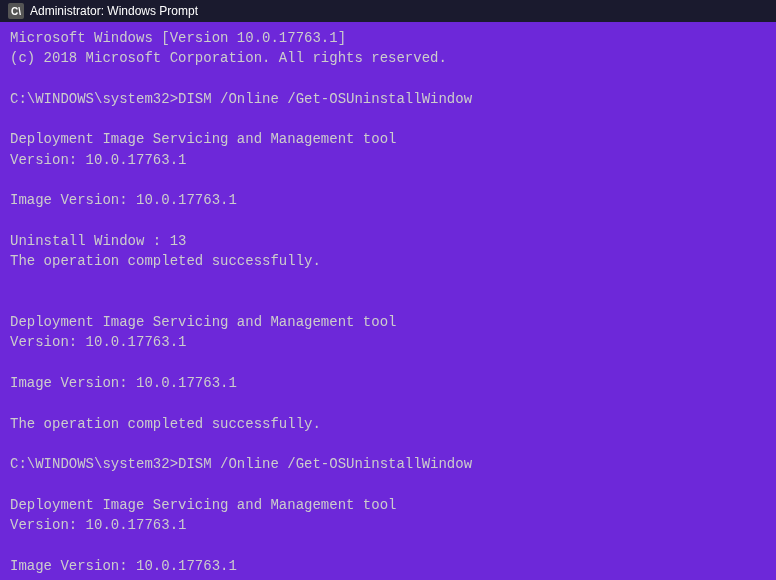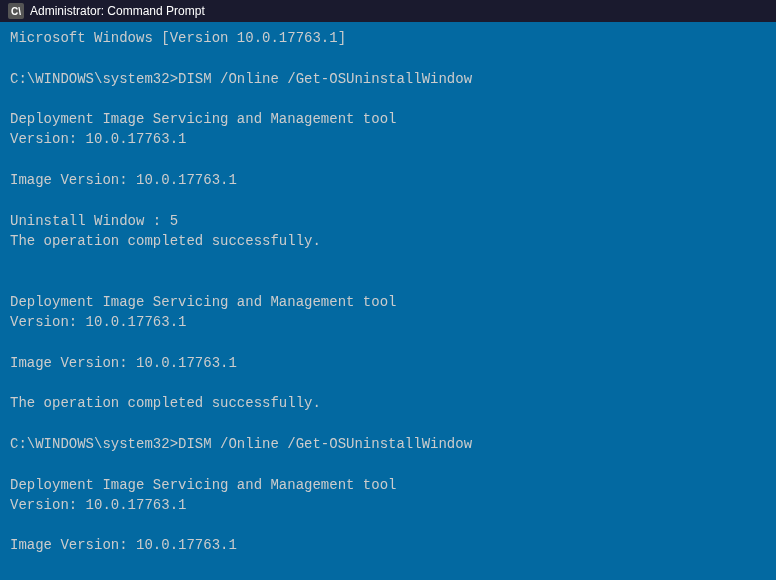--- a/index.html
+++ b/index.html
@@ -43,21 +43,21 @@
     }
 
     .title-bar-text {
       color: #ffffff;
       font-family: 'Segoe UI', Arial, sans-serif;
       font-size: 12px;
       font-weight: normal;
     }
 
     .terminal-body {
-      background: #0369a1;
+      background: #6d28d9;
       padding: 6px 10px;
       height: calc(580px - 22px);
       overflow-y: auto;
       line-height: 1.45;
     }
 
     .line {
       white-space: pre;
       display: block;
       color: #cccccc;
@@ -65,34 +65,35 @@
 
     .line.empty {
       height: 1.45em;
     }
   </style>
 </head>
 <body>
 
 <div class="title-bar">
   <div class="title-bar-icon">C\</div>
-  <span class="title-bar-text">Administrator: Command Prompt</span>
+  <span class="title-bar-text">Administrator: Windows Prompt</span>
 </div>
 
 <div class="terminal-body" id="terminal-output">
 <span class="line">Microsoft Windows [Version 10.0.17763.1]</span>
+    <span class="line">(c) 2018 Microsoft Corporation. All rights reserved.</span>
     <span class="line empty"> </span>
     <span class="line">C:\WINDOWS\system32&gt;DISM /Online /Get-OSUninstallWindow</span>
     <span class="line empty"> </span>
     <span class="line">Deployment Image Servicing and Management tool</span>
     <span class="line">Version: 10.0.17763.1</span>
     <span class="line empty"> </span>
     <span class="line">Image Version: 10.0.17763.1</span>
     <span class="line empty"> </span>
-    <span class="line">Uninstall Window : 5</span>
+    <span class="line">Uninstall Window : 13</span>
     <span class="line">The operation completed successfully.</span>
     <span class="line empty"> </span>
     <span class="line empty"> </span>
     <span class="line">Deployment Image Servicing and Management tool</span>
     <span class="line">Version: 10.0.17763.1</span>
     <span class="line empty"> </span>
     <span class="line">Image Version: 10.0.17763.1</span>
     <span class="line empty"> </span>
     <span class="line">The operation completed successfully.</span>
     <span class="line empty"> </span>

